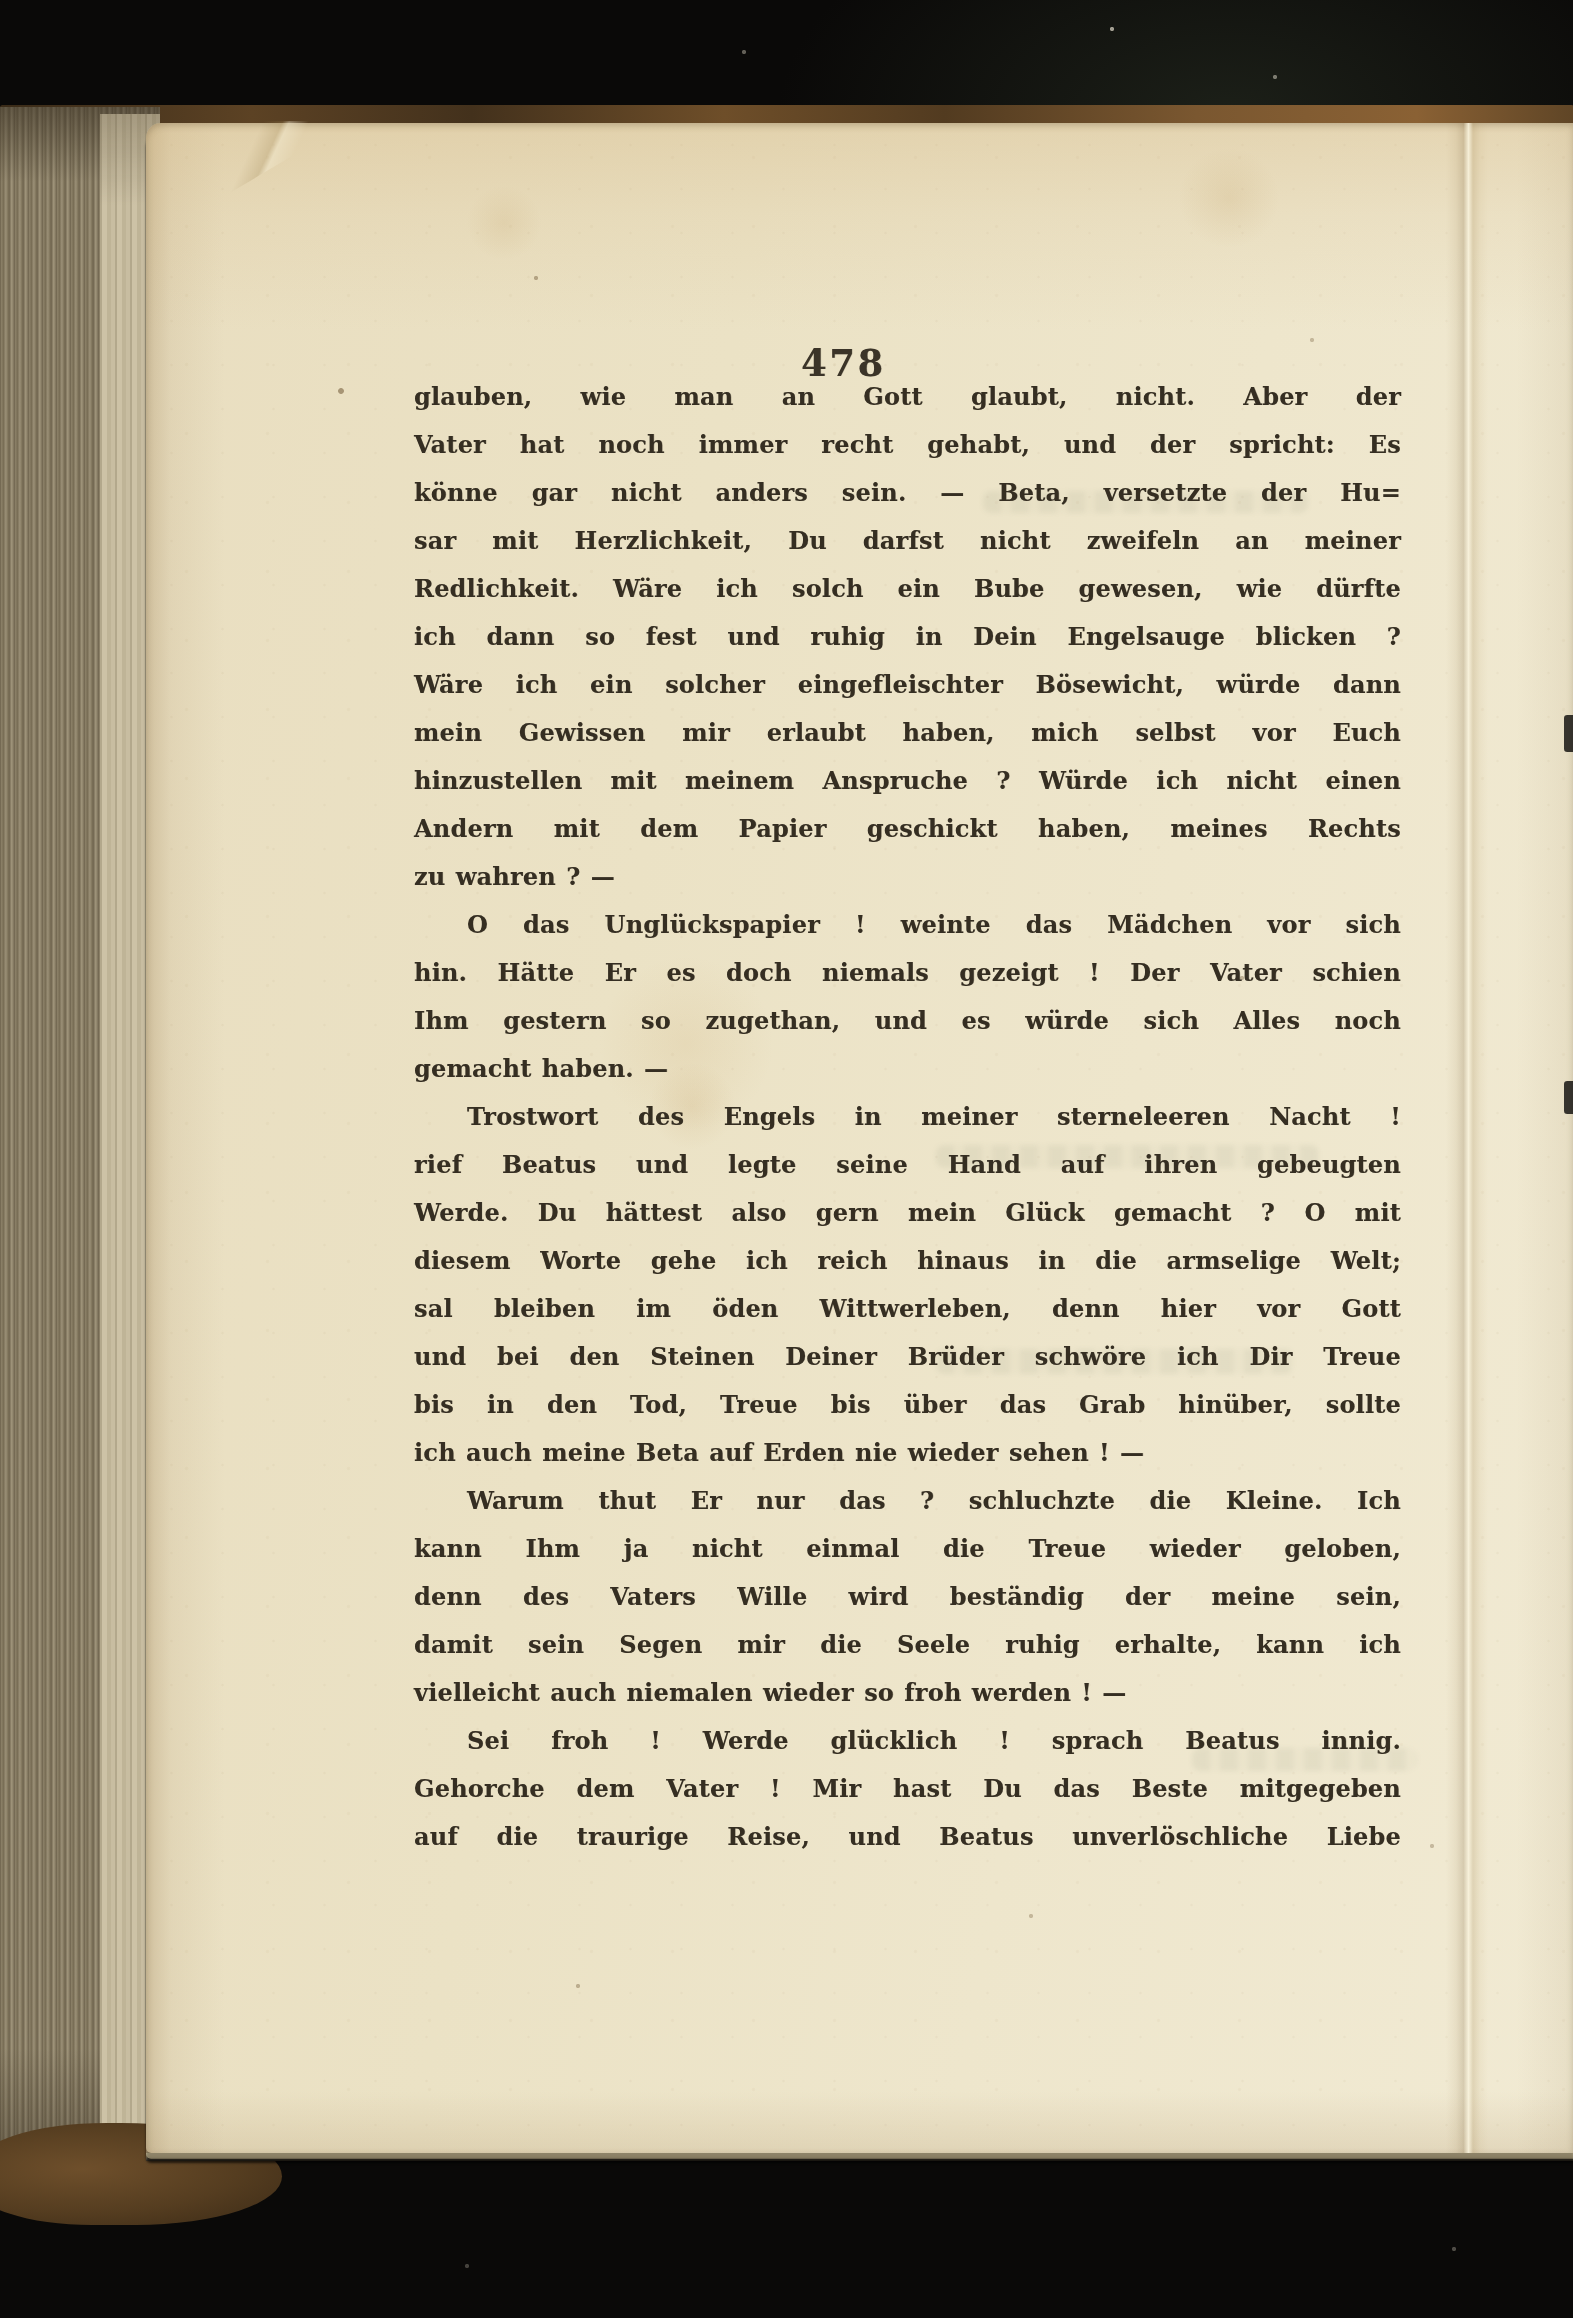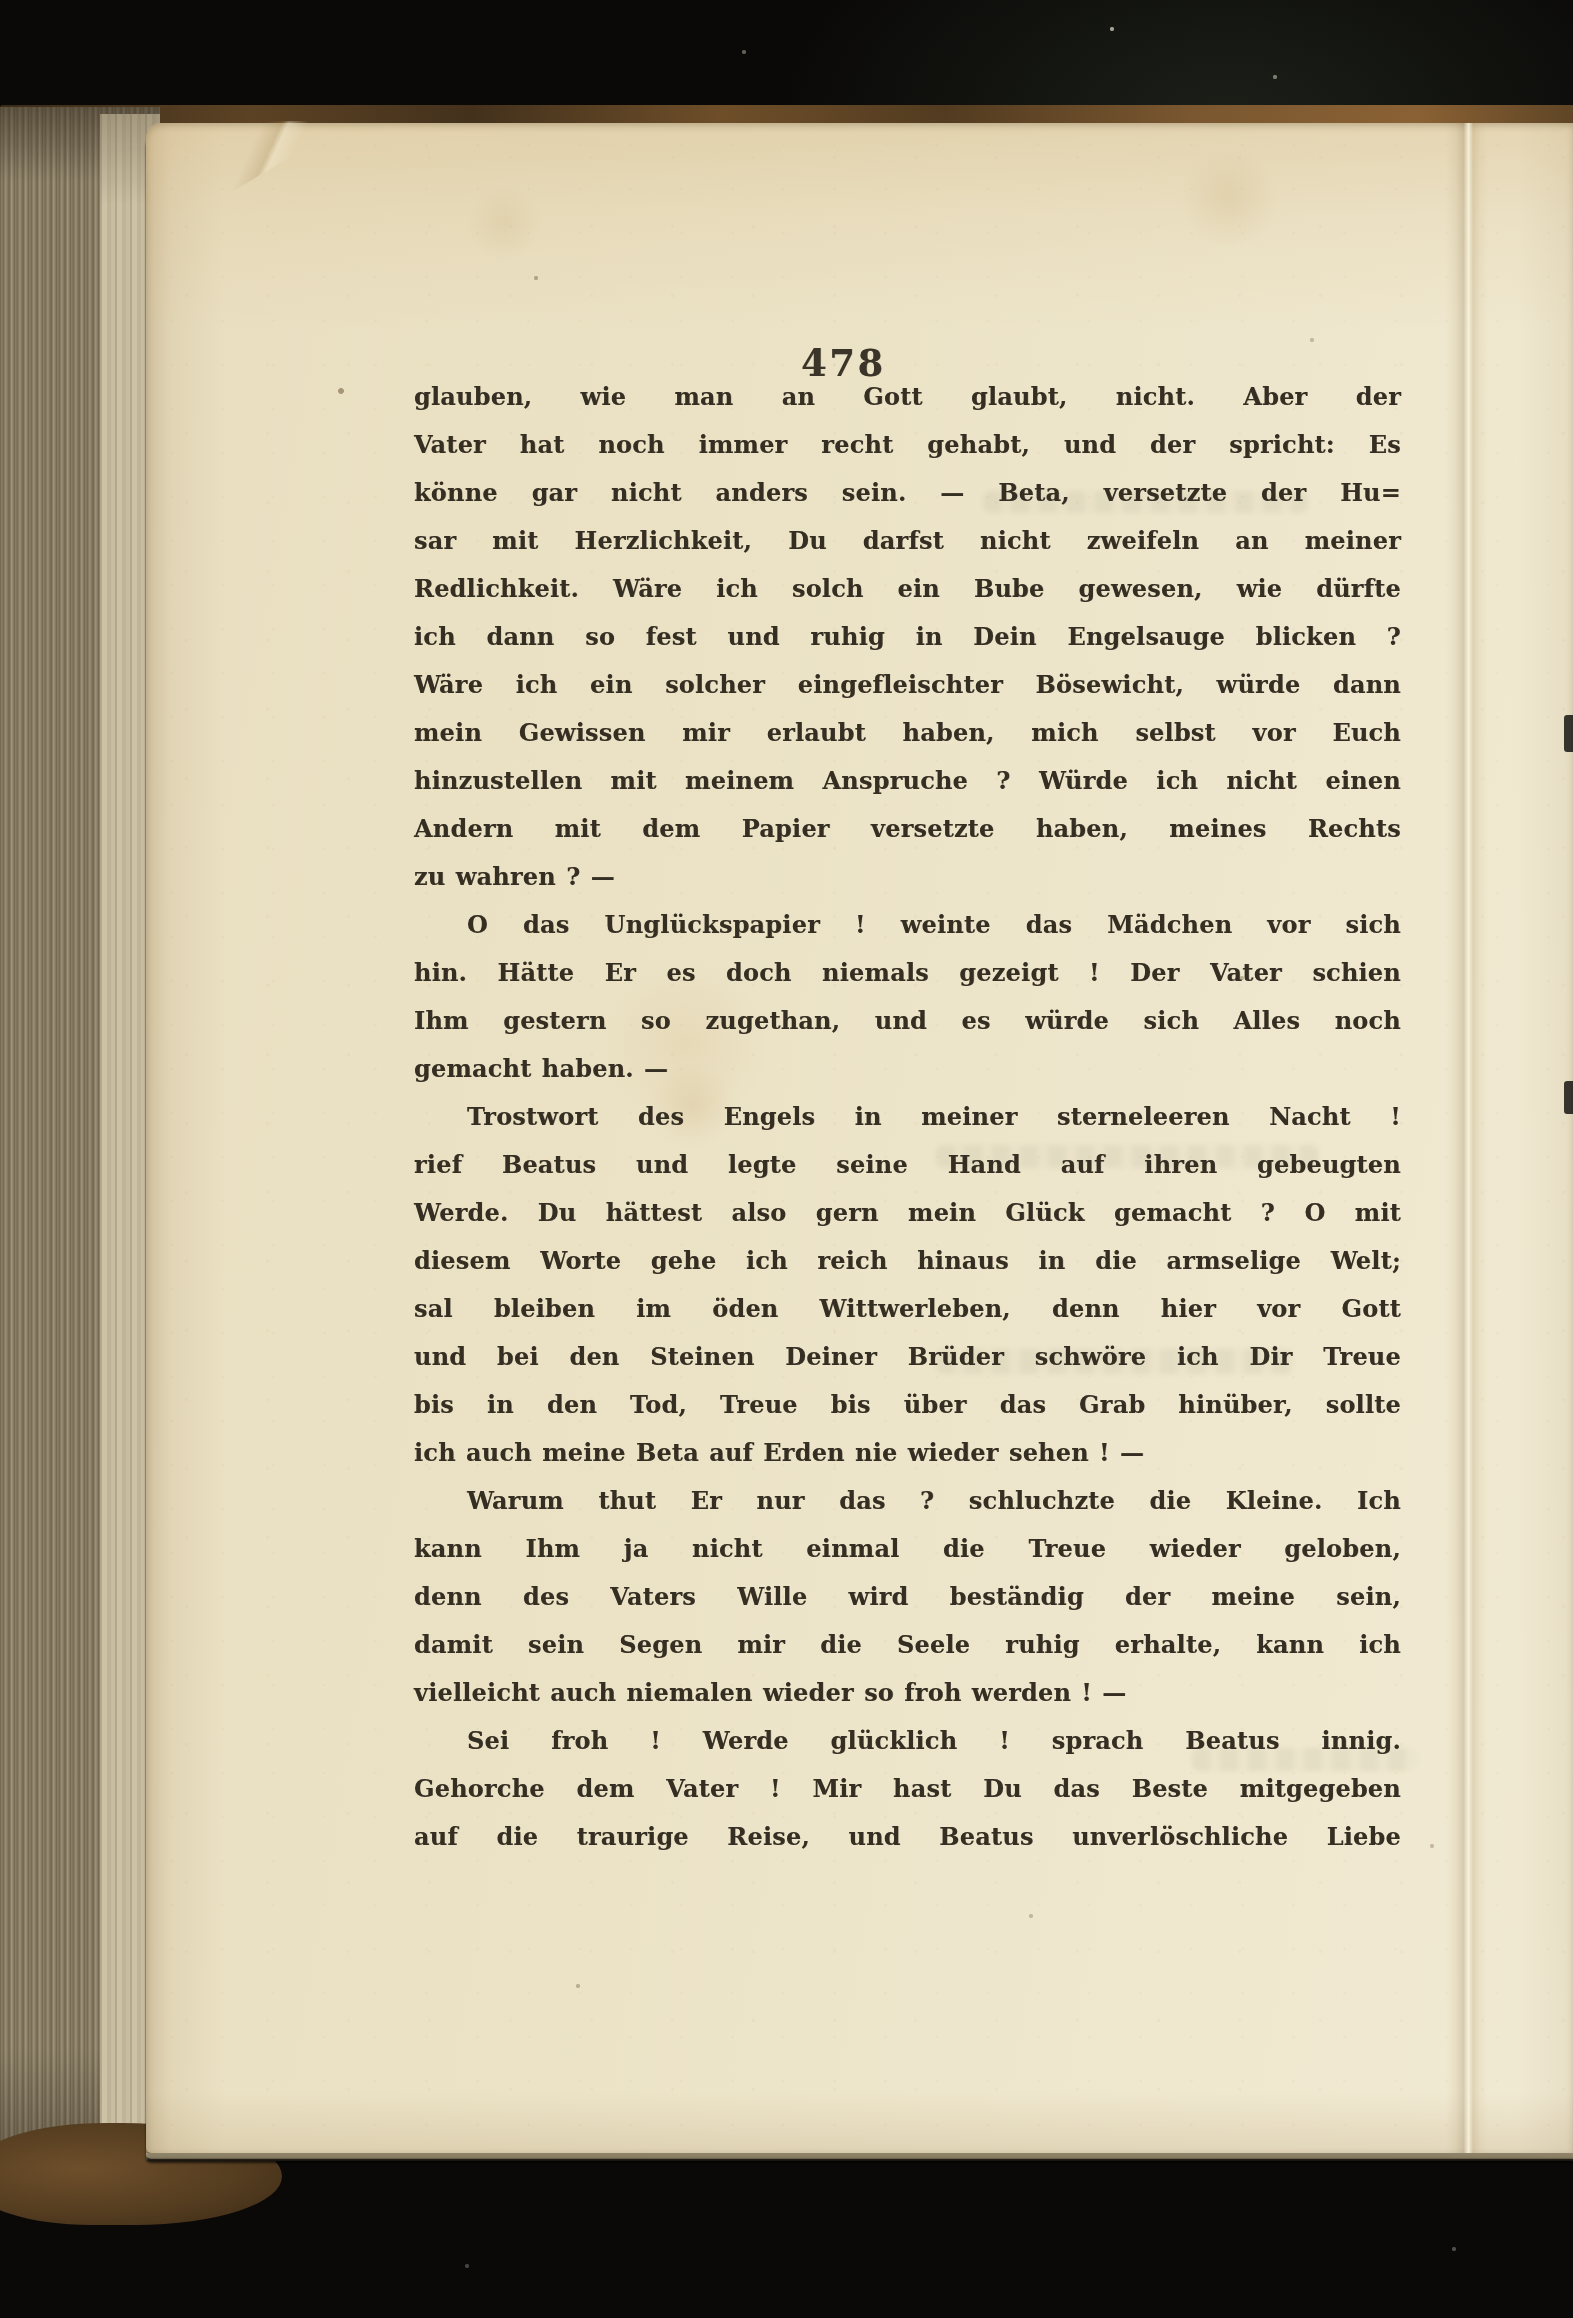--- a/index.html
+++ b/index.html
@@ -260,21 +260,21 @@
     <div class="text-block" id="text-block">
         <div class="line">glauben, wie man an Gott glaubt, nicht. Aber der</div>
         <div class="line">Vater hat noch immer recht gehabt, und der spricht: Es</div>
         <div class="line">könne gar nicht anders sein. — Beta, versetzte der Hu=</div>
         <div class="line">sar mit Herzlichkeit, Du darfst nicht zweifeln an meiner</div>
         <div class="line">Redlichkeit. Wäre ich solch ein Bube gewesen, wie dürfte</div>
         <div class="line">ich dann so fest und ruhig in Dein Engelsauge blicken ?</div>
         <div class="line">Wäre ich ein solcher eingefleischter Bösewicht, würde dann</div>
         <div class="line">mein Gewissen mir erlaubt haben, mich selbst vor Euch</div>
         <div class="line">hinzustellen mit meinem Anspruche ? Würde ich nicht einen</div>
-        <div class="line">Andern mit dem Papier versetzte haben, meines Rechts</div>
+        <div class="line">Andern mit dem Papier geschickt haben, meines Rechts</div>
         <div class="line para-end">zu wahren ? —</div>
         <div class="line indent">O das Unglückspapier ! weinte das Mädchen vor sich</div>
         <div class="line">hin. Hätte Er es doch niemals gezeigt ! Der Vater schien</div>
         <div class="line">Ihm gestern so zugethan, und es würde sich Alles noch</div>
         <div class="line para-end">gemacht haben. —</div>
         <div class="line indent">Trostwort des Engels in meiner sterneleeren Nacht !</div>
         <div class="line">rief Beatus und legte seine Hand auf ihren gebeugten</div>
         <div class="line">Werde. Du hättest also gern mein Glück gemacht ? O mit</div>
         <div class="line">diesem Worte gehe ich reich hinaus in die armselige Welt;</div>
         <div class="line">sal bleiben im öden Wittwerleben, denn hier vor Gott</div>

